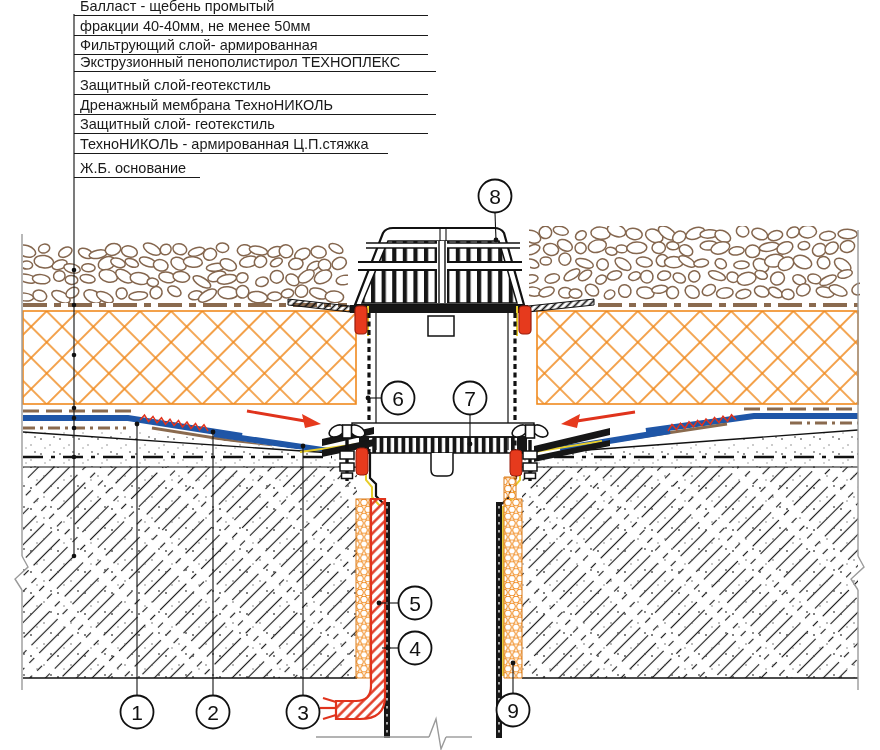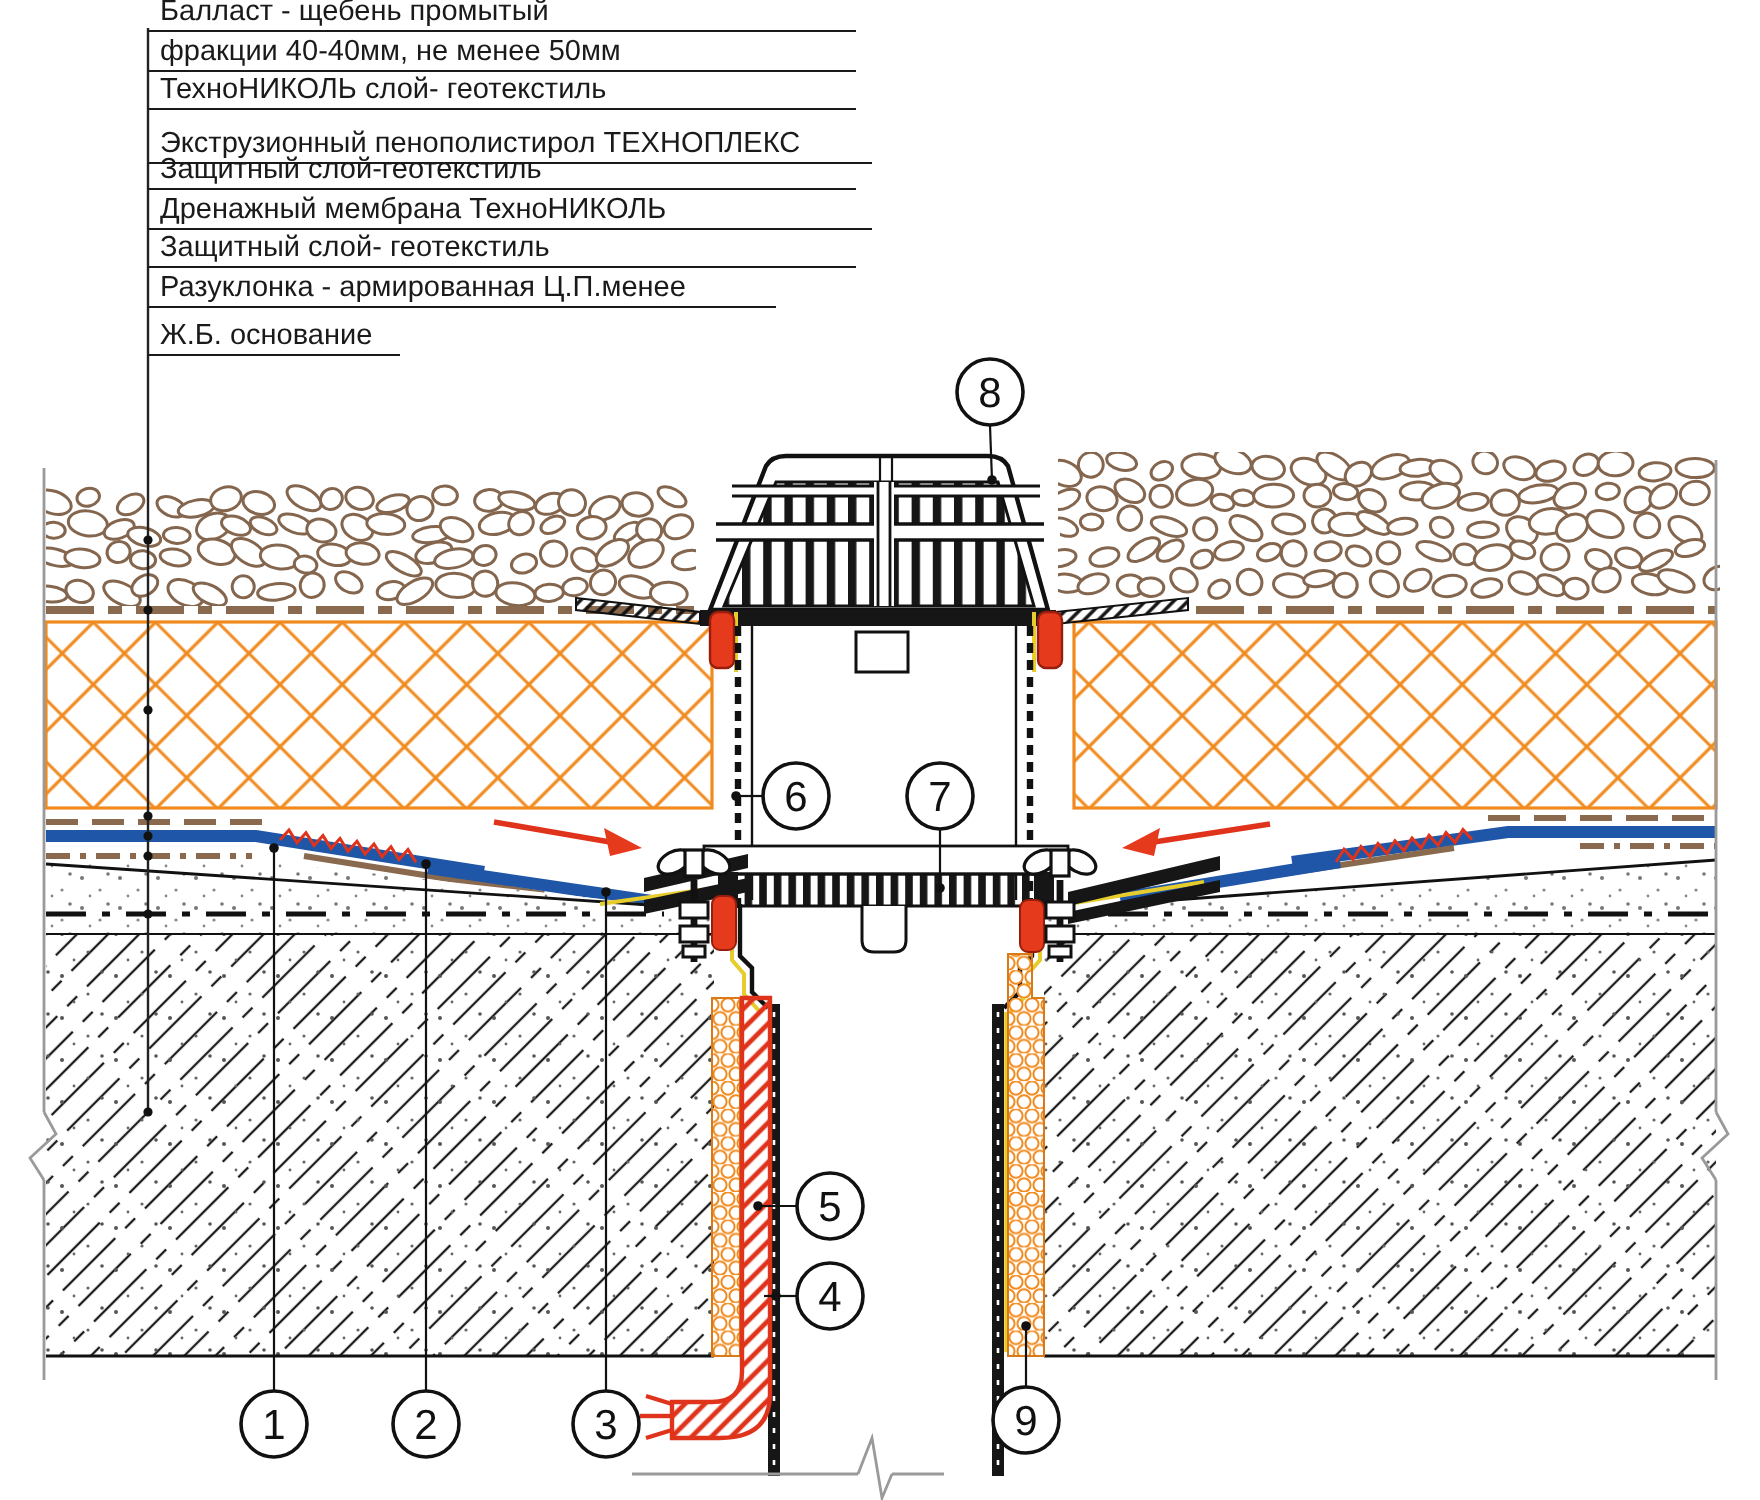--- a/index.html
+++ b/index.html
@@ -491,21 +491,21 @@
           <circle cx="513" cy="663" r="2.4" fill="#111"></circle>
           <circle cx="513" cy="710" r="16.5" fill="#fff" stroke="#111" stroke-width="1.8"></circle>
           <text class="callout-num" x="513" y="717.5" text-anchor="middle">9</text>
         </g>
     </g>
   </svg>
 
   <div class="legend">
     <div class="legend-line" style="top:-2.2px;width:354px">Балласт - щебень промытый</div>
     <div class="legend-line" style="top:17.6px;width:354px">фракции 40-40мм, не менее 50мм</div>
-    <div class="legend-line" style="top:37.4px;width:354px">ТехноНИКОЛЬ слой- геотекстиль</div>
-    <div class="legend-line" style="top:64px;width:362px">Экструзионный пенополистирол ТЕХНОПЛЕКС</div>
+    <div class="legend-line" style="top:37.4px;width:354px">Фильтрующий слой- армированная</div>
+    <div class="legend-line" style="top:54px;width:362px">Экструзионный пенополистирол ТЕХНОПЛЕКС</div>
     <div class="legend-line" style="top:77px;width:354px">Защитный слой-геотекстиль</div>
     <div class="legend-line" style="top:96.8px;width:362px">Дренажный мембрана ТехноНИКОЛЬ</div>
     <div class="legend-line" style="top:116px;width:354px">Защитный слой- геотекстиль</div>
-    <div class="legend-line" style="top:136.4px;width:314px">Разуклонка - армированная Ц.П.менее</div>
+    <div class="legend-line" style="top:136.4px;width:314px">ТехноНИКОЛЬ - армированная Ц.П.стяжка</div>
     <div class="legend-line" style="top:160px;width:126px">Ж.Б. основание</div>
   </div>
 </div>
 
 </body></html>

